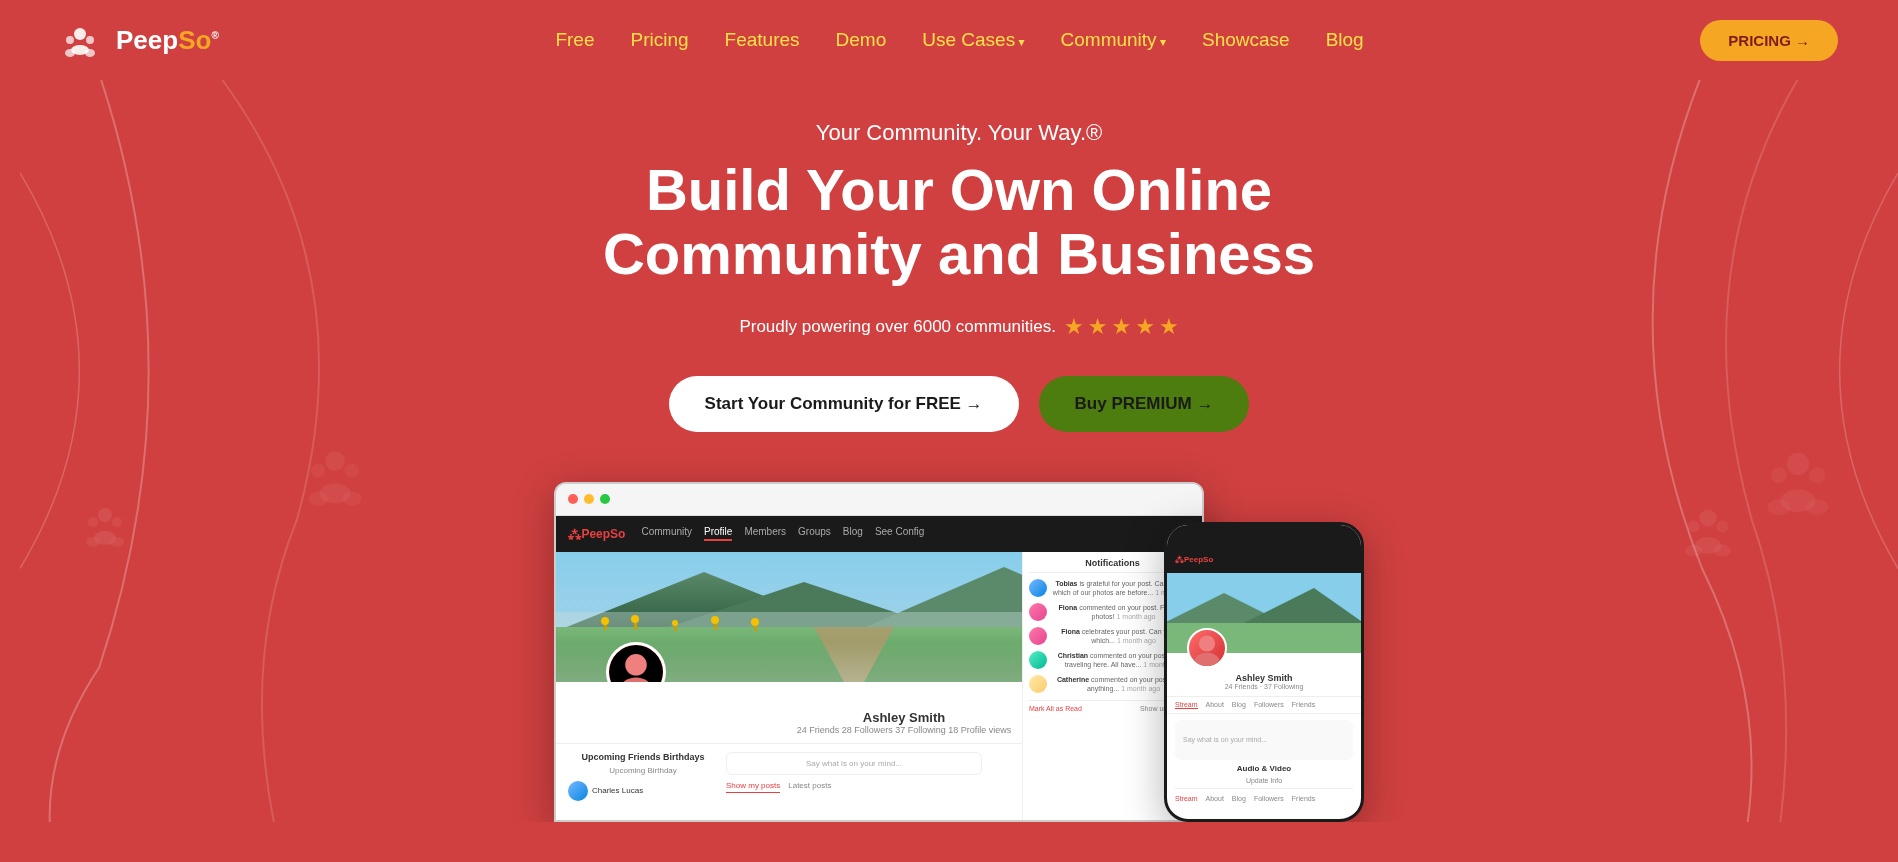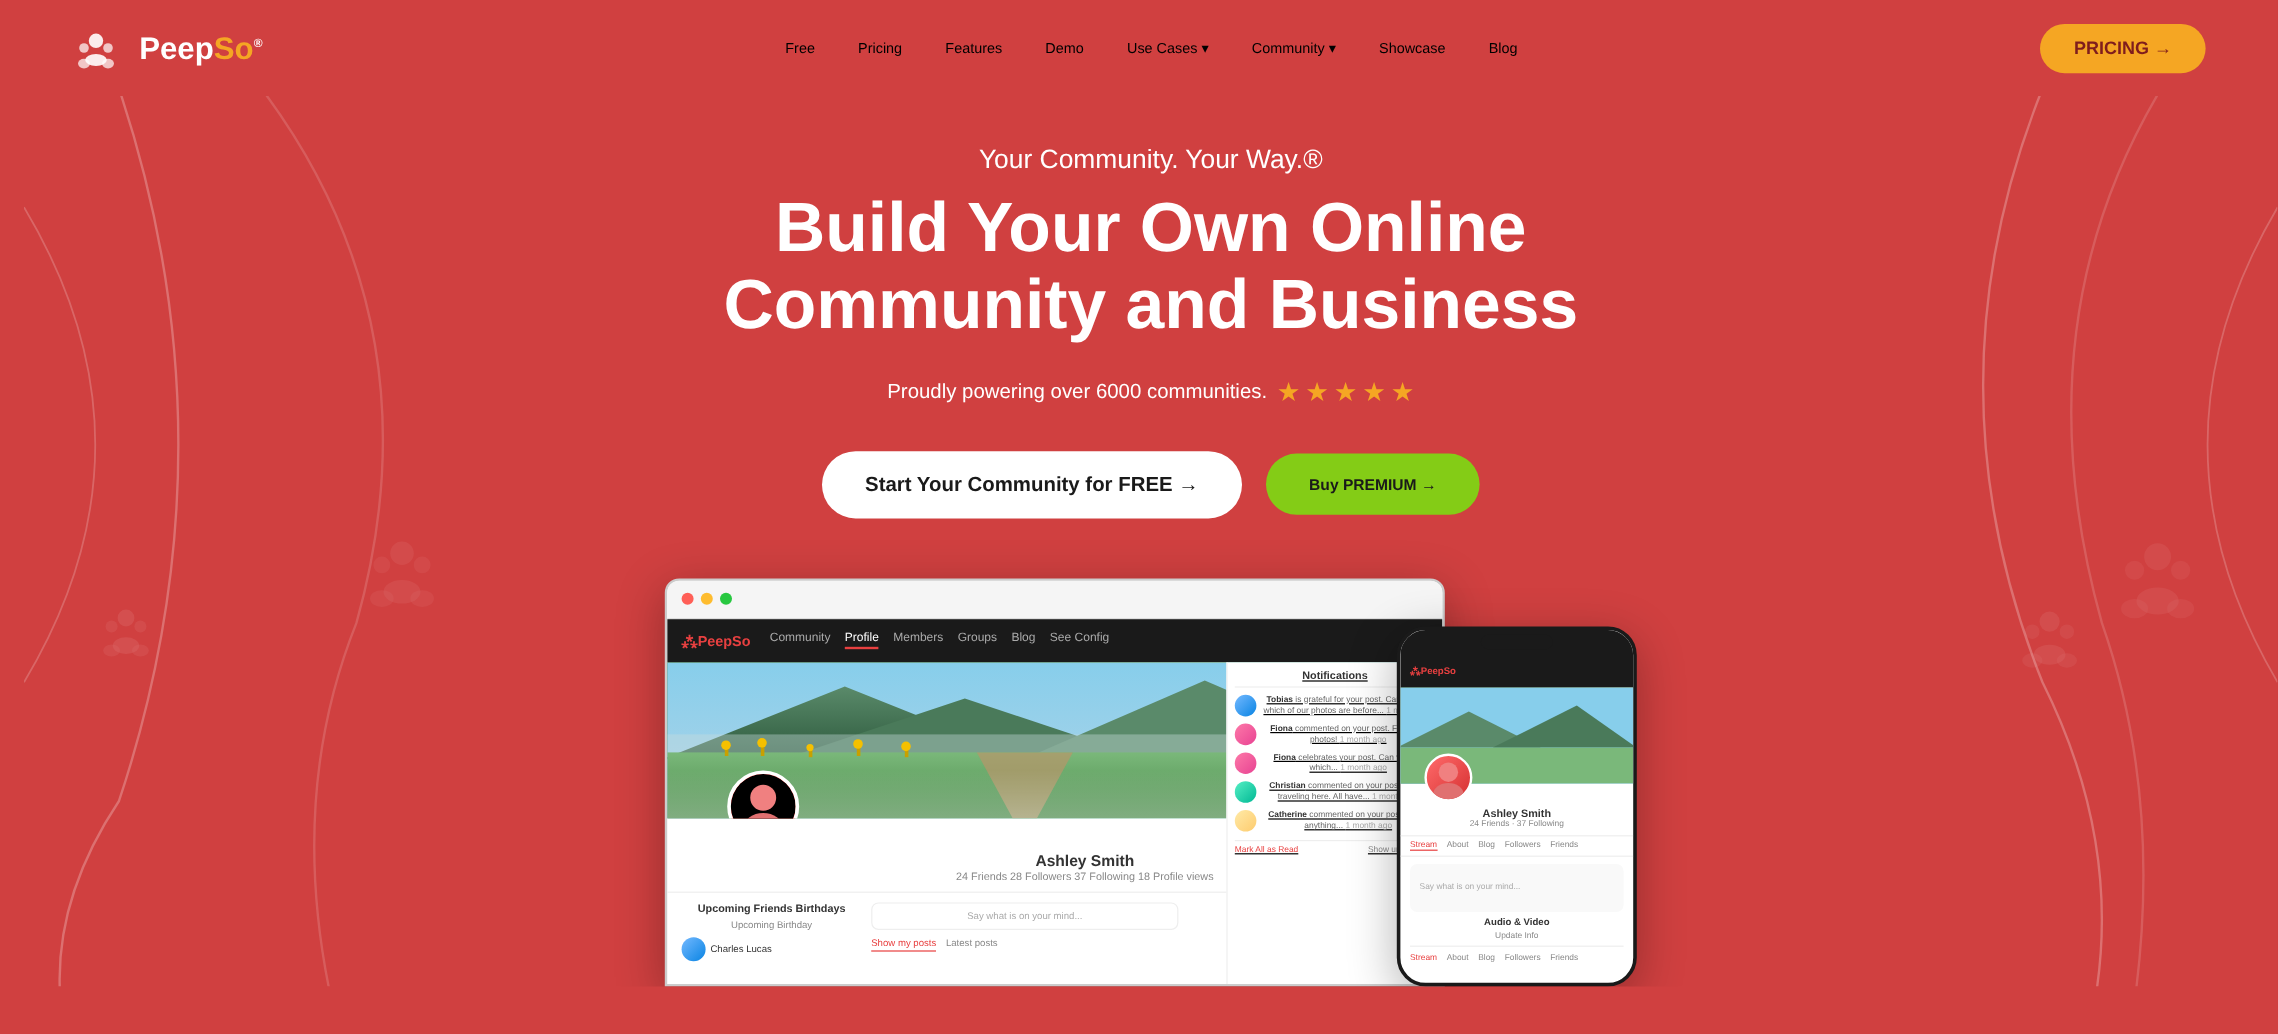--- a/index.html
+++ b/index.html
@@ -34,23 +34,23 @@
     .logo-text span {
       color: #f5a623;
     }
     .nav-links {
       display: flex;
       align-items: center;
       gap: 36px;
       list-style: none;
     }
     .nav-links li a {
-      color: #000000;
+      color: #fde047;
       text-decoration: none;
-      font-size: 12px;
+      font-size: 19px;
       font-weight: 500;
     }
     .nav-links li a.with-arrow::after {
       content: ' ▾';
       font-size: 12px;
     }
     .pricing-btn {
       background: #f5a623;
       color: #7f1d1d;
       border: none;
@@ -152,26 +152,26 @@
       padding: 18px 36px;
       font-size: 17px;
       font-weight: 600;
       cursor: pointer;
       display: flex;
       align-items: center;
       gap: 10px;
     }
 
     .btn-premium {
-      background: #84cc16;
+      background: #4d7c0f;
       color: #1a1a1a;
       border: none;
       border-radius: 40px;
       padding: 18px 36px;
-      font-size: 13px;
+      font-size: 17px;
       font-weight: 600;
       cursor: pointer;
       display: flex;
       align-items: center;
       gap: 10px;
     }
 
     
     .mockup-container {
       position: relative;
@@ -363,21 +363,20 @@
     .notification-panel {
       position: absolute;
       right: 0;
       top: 68px;
       width: 180px;
       background: white;
       border-left: 1px solid #eee;
       height: calc(100% - 68px);
       padding: 6px;
       font-size: 7px;
-      text-decoration: underline;
     }
     .notif-title {
       font-size: 9px;
       font-weight: 700;
       color: #333;
       margin-bottom: 6px;
       padding-bottom: 4px;
       border-bottom: 1px solid #eee;
     }
     .notif-row {

